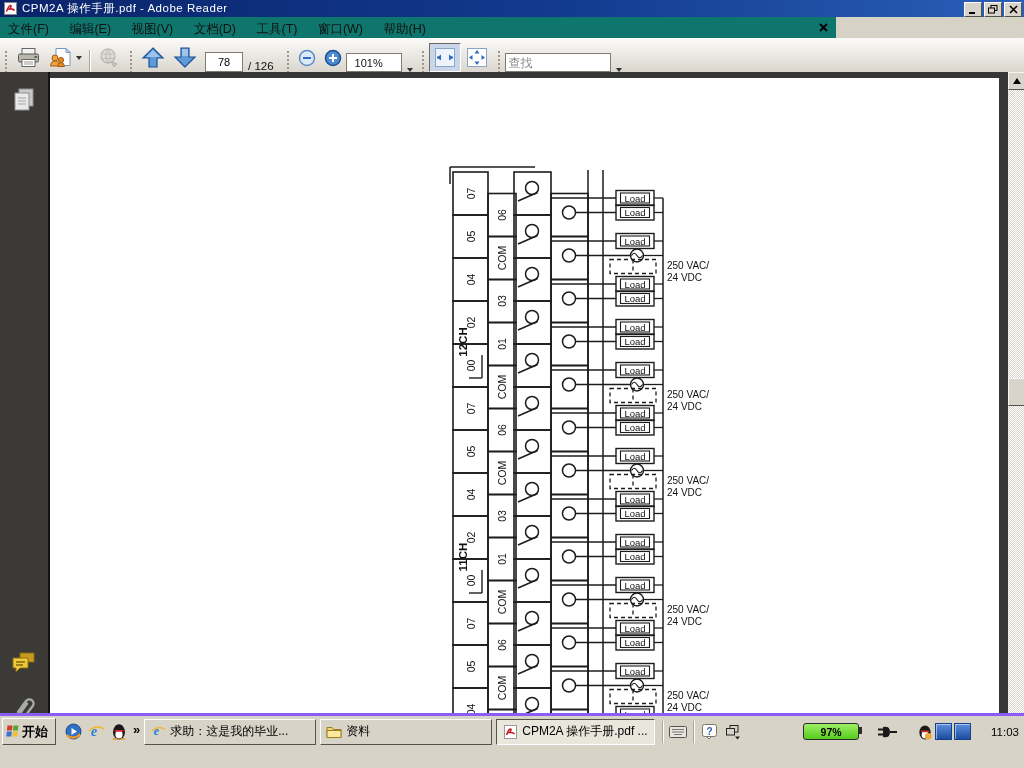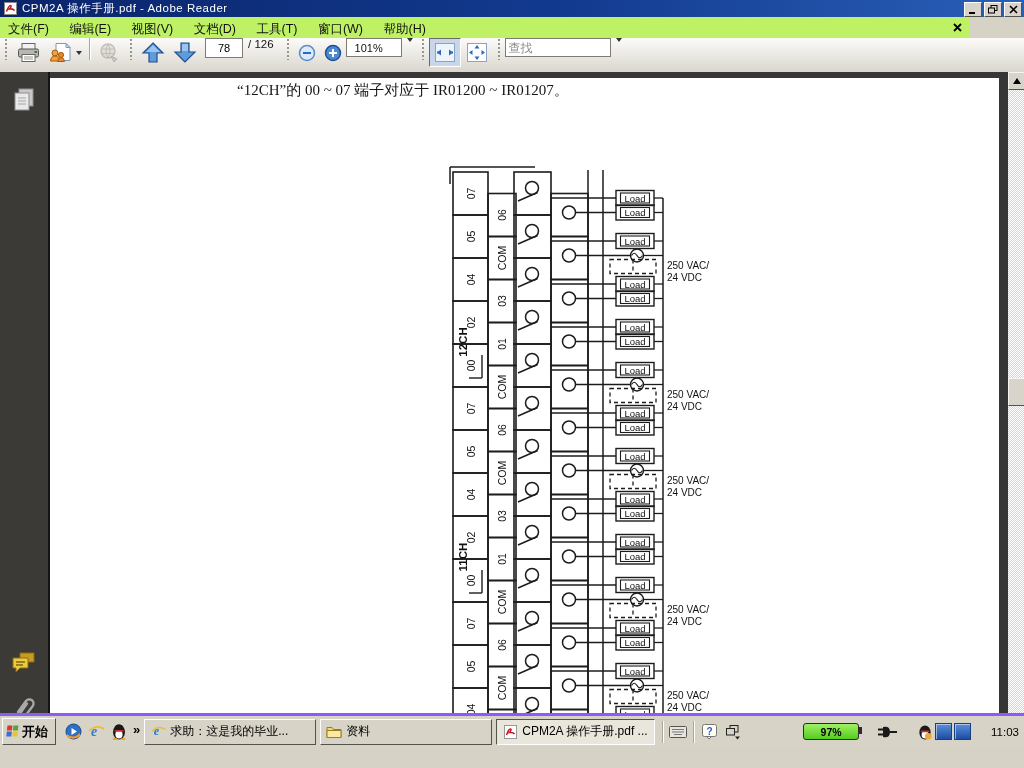--- a/index.html
+++ b/index.html
@@ -10,29 +10,29 @@
   #titlebar{position:absolute;left:0;top:0;width:1024px;height:17px;
     background:linear-gradient(90deg,#0a246a 0%,#123a8f 55%,#2a5fb8 100%);}
   #tb-icon{position:absolute;left:4px;top:2px;width:13px;height:13px;}
   #tb-title{position:absolute;left:22px;top:1px;font-size:11.5px;font-weight:normal;
     color:#fff;letter-spacing:.5px;white-space:nowrap;}
   #tb-btns{position:absolute;right:2px;top:2px;display:flex;gap:2px;}
   .wbtn{width:16px;height:13px;background:#d8d4ca;border:1px solid;
     border-color:#fff #55524c #55524c #fff;display:grid;place-items:center;}
 
   
-  #menubar{position:absolute;left:0;top:17px;width:970px;height:21px;background:#bef264;}
+  #menubar{position:absolute;left:0;top:17px;width:836px;height:21px;background:#0f766e;}
   .menu-item{display:inline-block;padding:4px 8px 0 8px;font-size:12.5px;color:#111;}
   #menu-close{position:absolute;right:7px;top:5px;width:11px;height:11px;}
 
   
   #toolbar{position:absolute;left:0;top:38px;width:1024px;height:34px;
     background:linear-gradient(#fcfbf9,#efedе8 40%,#dad6cе);
     background:linear-gradient(#fcfbf9,#dad6ce);border-bottom:1px solid #8e8a82;
-    display:flex;align-items:flex-start;}
+    display:flex;align-items:flex-end;}
   .grip{width:4px;height:22px;margin:0 4px;
     background-image:radial-gradient(#9a968d 34%,transparent 36%);background-size:4px 4px;}
   .tbtn{height:27px;display:flex;align-items:center;padding:0 3px;border:1px solid transparent;}
   .tbtn.pressed{border:1px solid;border-color:#6d6a63 #fff #fff #6d6a63;background:#c9d5e8;}
   .tbtn.disabled{opacity:.55;}
   .dd-arrow{width:0;height:0;border-left:3.5px solid transparent;border-right:3.5px solid transparent;
     border-top:4px solid #333;margin-left:3px;}
   .vsep{width:1px;height:22px;background:#aaa69c;margin:0 3px;box-shadow:1px 0 0 #fff;}
   #page-input{width:32px;height:16px;border:1px solid #7f7b73;background:#fff;
     font:11px "Liberation Sans",sans-serif;text-align:center;margin-left:4px;}
@@ -253,21 +253,20 @@
       </div>
       <div class="sb-icon" style="top:622px">
         <svg width="26" height="28" viewBox="0 0 26 28">
           <path d="M7 18 L15 7 a4.2 4.2 0 0 1 7 4.6 L13.5 23 a2.8 2.8 0 0 1 -4.8 -3 L16 9.5" fill="none" stroke="#a9a9a9" stroke-width="2.4" stroke-linecap="round"></path>
         </svg>
       </div>
     </div>
     <div id="sb-divider"></div>
 
     <div id="page">
-      <div id="doc-header">“12CH”的 00 ~ 07 端子对应于 IR01200 ~ IR01207。</div>
       <svg id="diagram-svg" width="290" height="620" viewBox="440 160 290 620">
           <line x1="450" y1="167" x2="535" y2="167" stroke="#1c1c1c" stroke-width="1.5"></line>
           <line x1="450" y1="167" x2="450" y2="184" stroke="#1c1c1c" stroke-width="1.5"></line>
           <line x1="588" y1="170" x2="588" y2="800" stroke="#1c1c1c" stroke-width="1.5"></line>
           <line x1="603" y1="170" x2="603" y2="800" stroke="#1c1c1c" stroke-width="1.5"></line>
           <line x1="663" y1="198" x2="663" y2="800" stroke="#1c1c1c" stroke-width="1.5"></line>
           <rect x="453" y="172" width="35" height="43" fill="none" stroke="#1c1c1c" stroke-width="1.6"></rect>
           <text x="470.5" y="193.5" font-size="10.5" fill="#111" text-anchor="middle" dominant-baseline="central" font-family="&quot;Liberation Sans&quot;,sans-serif" font-weight="normal" transform="rotate(-90 470.5 193.5)">07</text>
           <rect x="514" y="172" width="37" height="43" fill="none" stroke="#1c1c1c" stroke-width="1.6"></rect>
           <circle cx="532" cy="188" r="6.5" fill="none" stroke="#1c1c1c" stroke-width="1.5"></circle>

